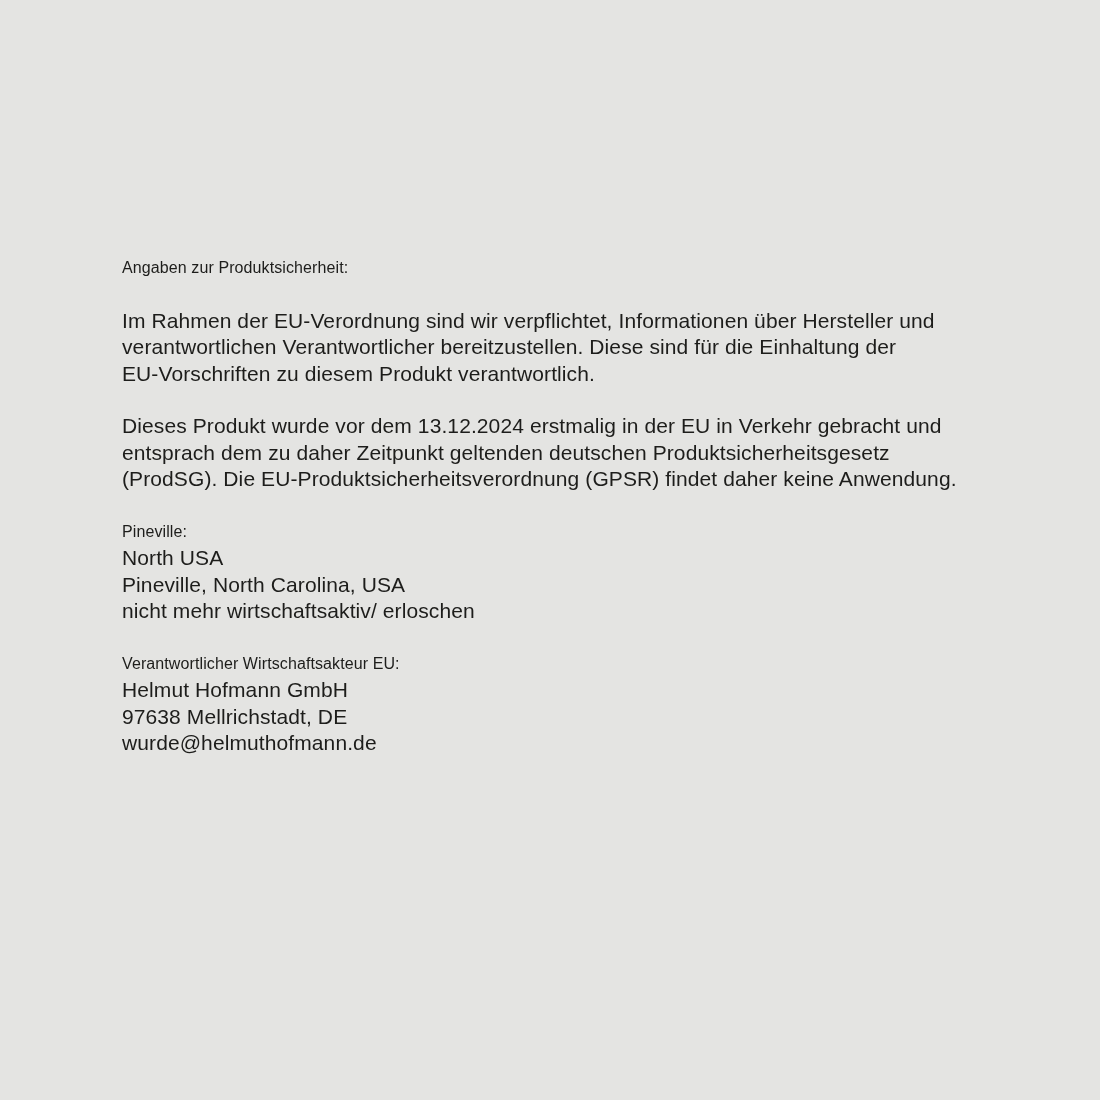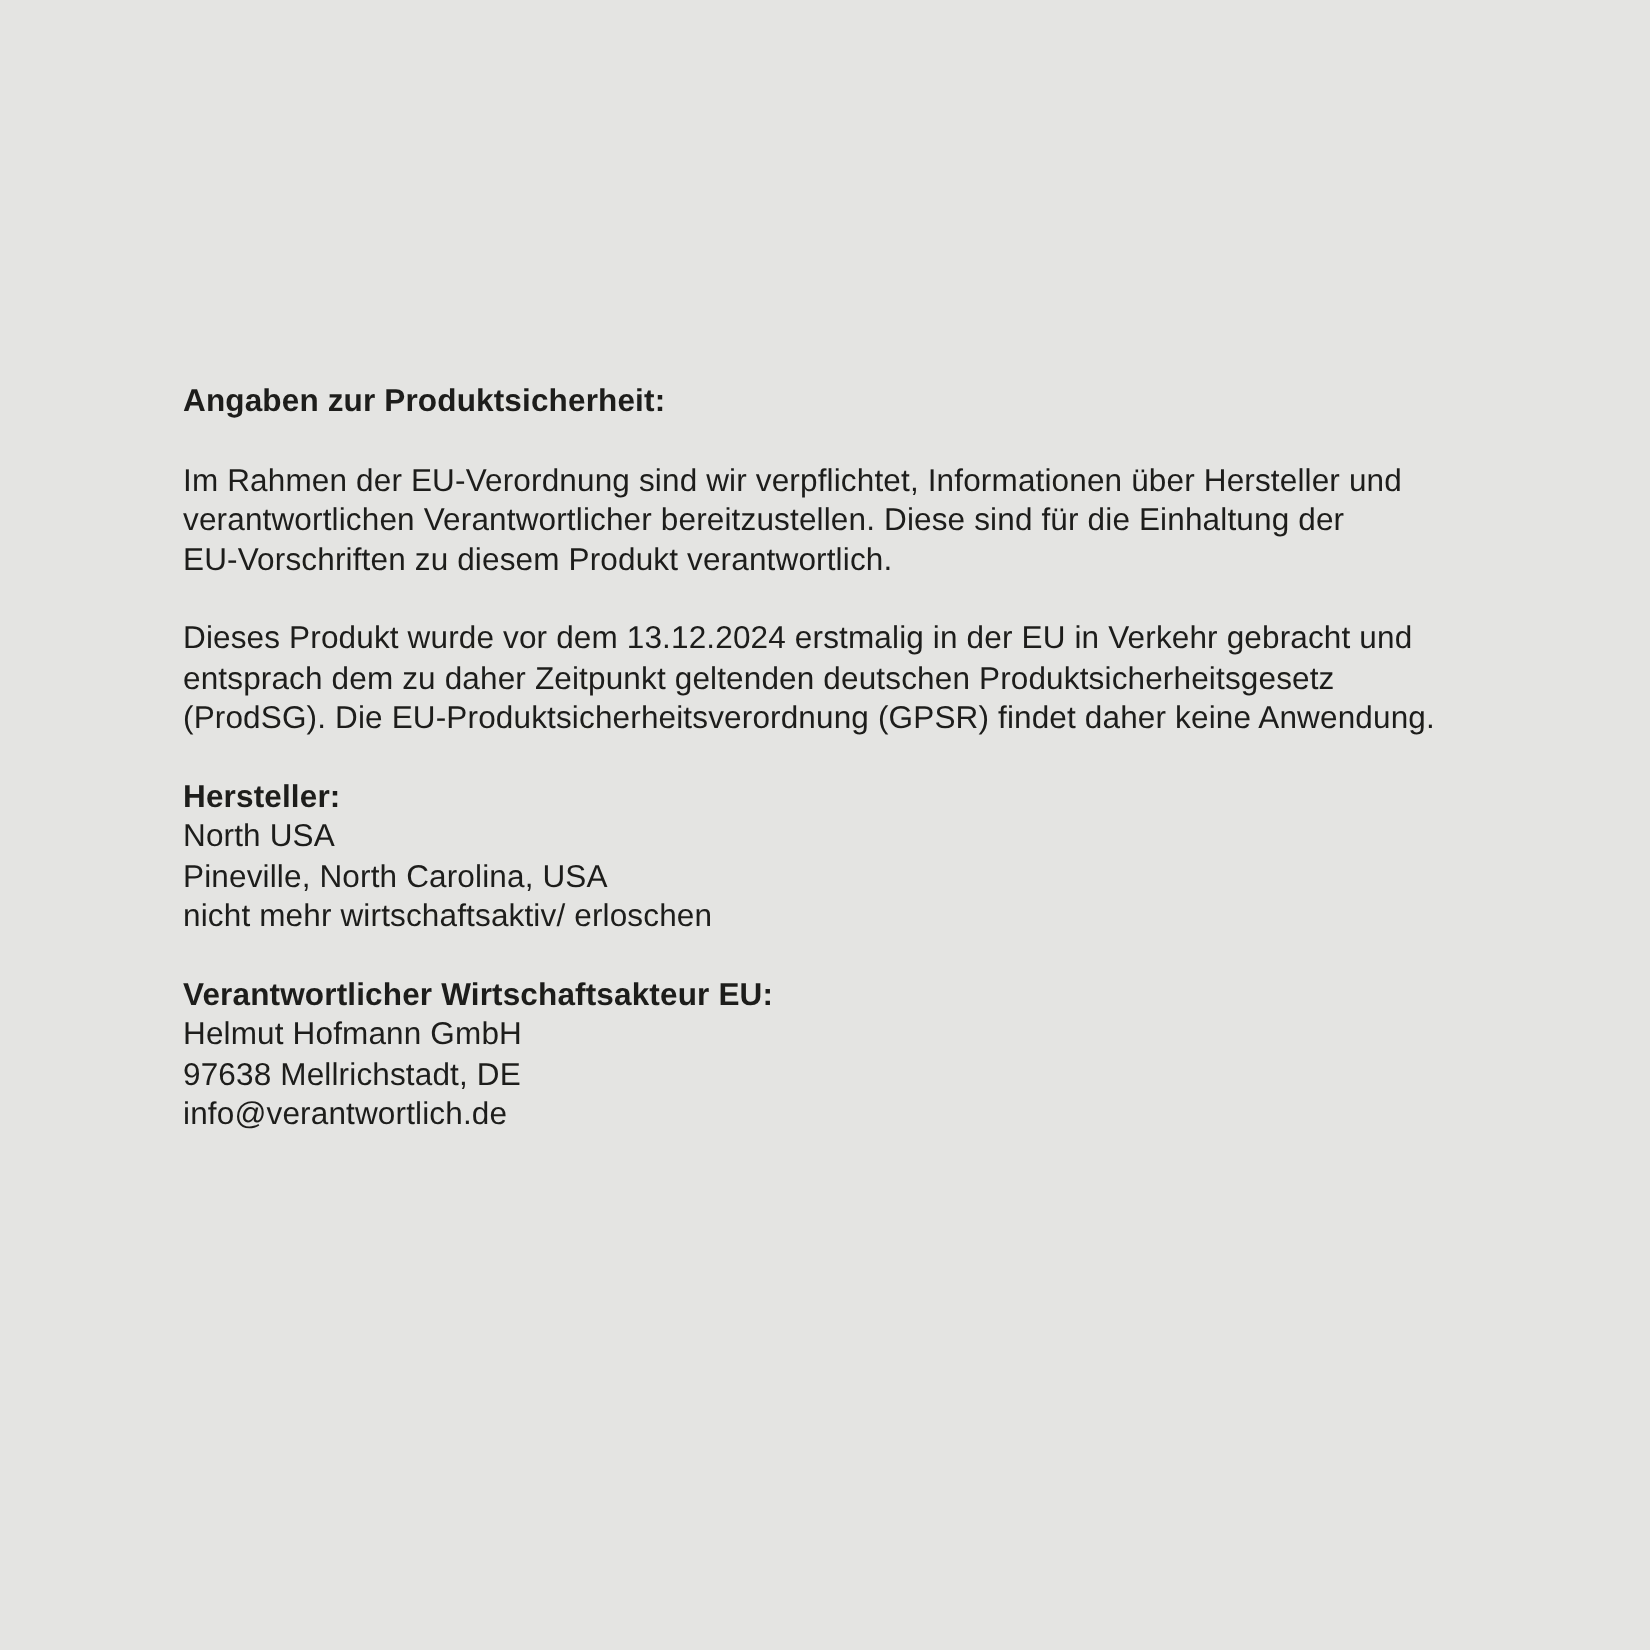--- a/index.html
+++ b/index.html
@@ -24,23 +24,23 @@
     line-height: 26.5px;
     letter-spacing: 0.1px;
   }
   .block {
     margin: 0 0 26px 0;
   }
   .block:last-child {
     margin-bottom: 0;
   }
   h1, h2 {
-    font-size: 21px;
+    font-size: 16px;
     line-height: 26.5px;
-    font-weight: 700;
+    font-weight: 400;
     margin: 0;
     padding: 0;
   }
   .line {
     white-space: nowrap;
   }
 </style>
 </head>
 <body>
 
@@ -54,26 +54,26 @@
     <div class="line">EU-Vorschriften zu diesem Produkt verantwortlich.</div>
   </div>
 
   <div class="block">
     <div class="line">Dieses Produkt wurde vor dem 13.12.2024 erstmalig in der EU in Verkehr gebracht und</div>
     <div class="line">entsprach dem zu daher Zeitpunkt geltenden deutschen Produktsicherheitsgesetz</div>
     <div class="line">(ProdSG). Die EU-Produktsicherheitsverordnung (GPSR) findet daher keine Anwendung.</div>
   </div>
 
   <section class="block">
-    <h2>Hersteller:</h2>
+    <h2>Pineville:</h2>
     <div class="line">North USA</div>
     <div class="line">Pineville, North Carolina, USA</div>
     <div class="line">nicht mehr wirtschaftsaktiv/ erloschen</div>
   </section>
 
   <section class="block">
     <h2>Verantwortlicher Wirtschaftsakteur EU:</h2>
     <div class="line">Helmut Hofmann GmbH</div>
     <div class="line">97638 Mellrichstadt, DE</div>
-    <div class="line">info@verantwortlich.de</div>
+    <div class="line">wurde@helmuthofmann.de</div>
   </section>
 
 </main>
 
 </body></html>

